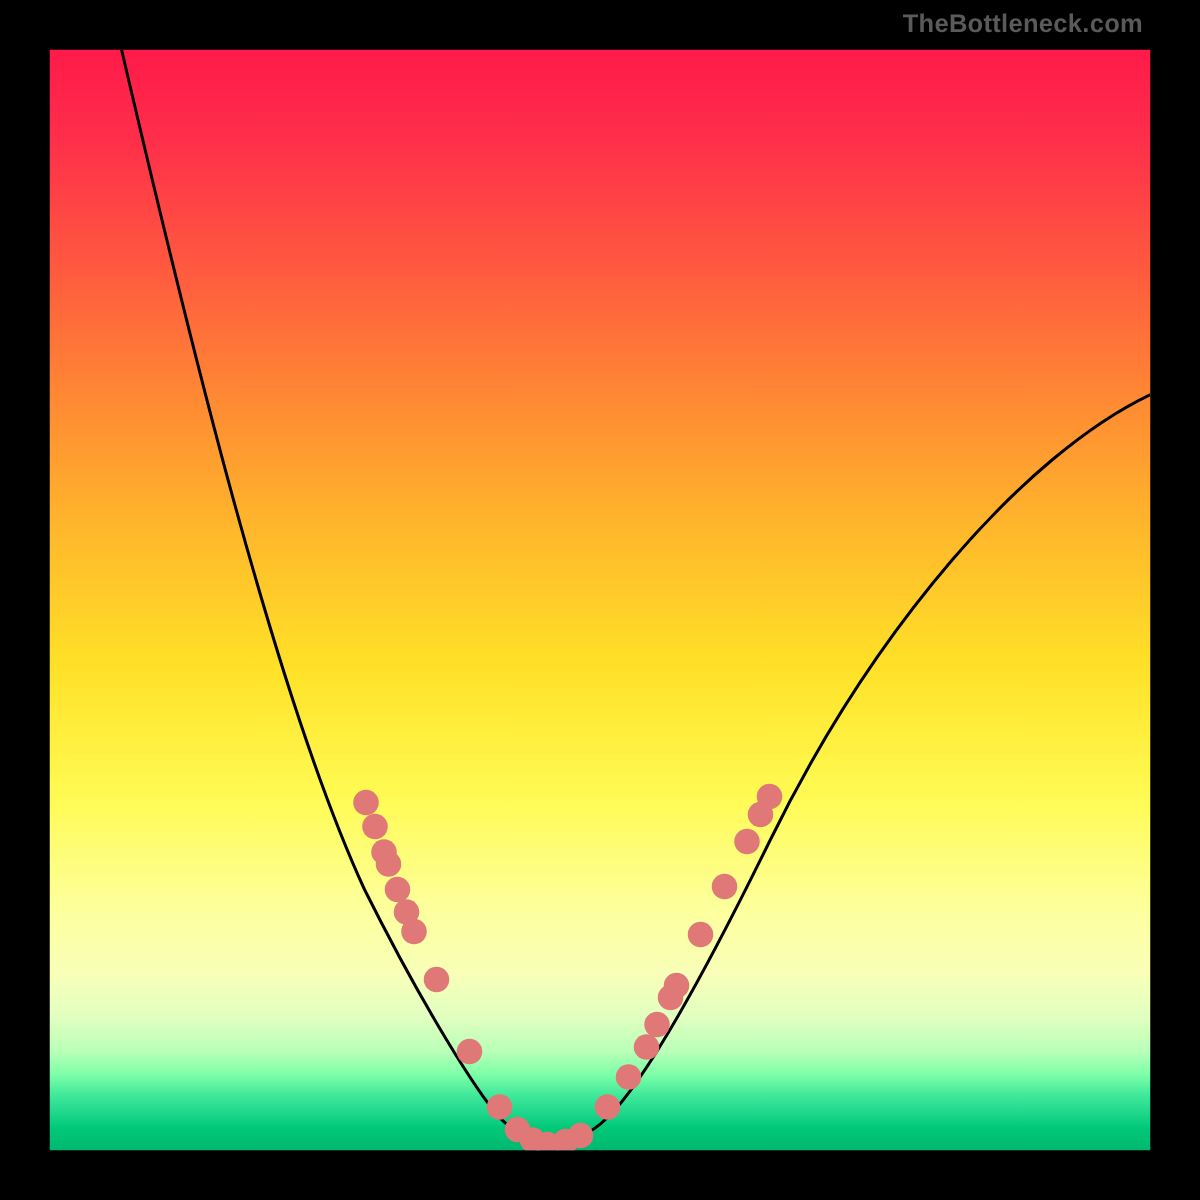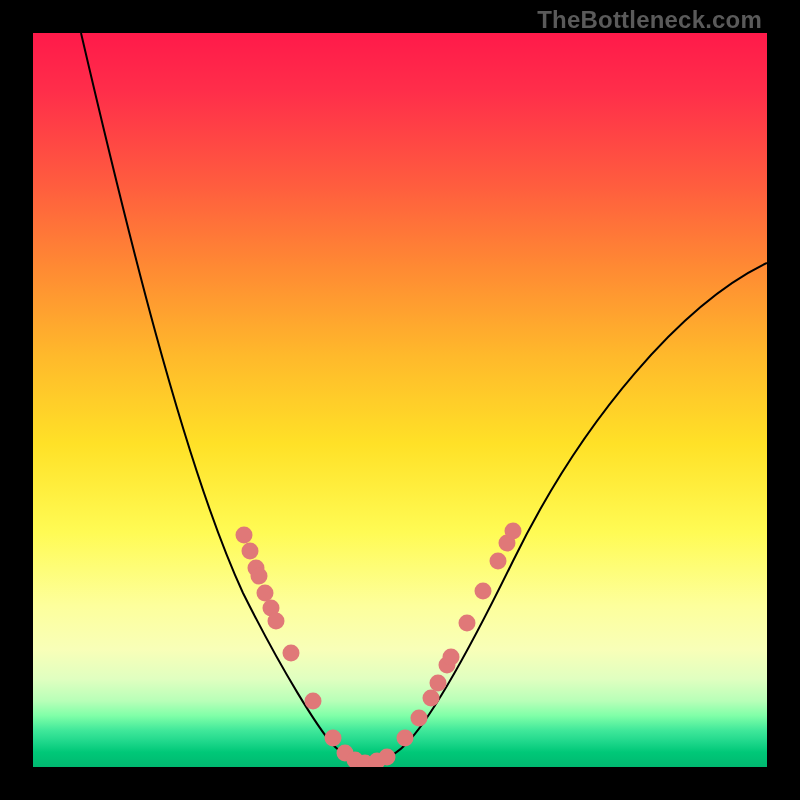--- a/index.html
+++ b/index.html
@@ -43,21 +43,21 @@
       #20d88c 96.5%,
       #00c878 98%,
       #00b870 100%
     );
   }
 
   .watermark {
     position: absolute;
     top: 6px;
     right: 38px;
-    font-size: 24px;
+    font-size: 17px;
     font-weight: bold;
     color: #5a5a5a;
     letter-spacing: 0.2px;
   }
 
   svg.curves {
     position: absolute;
     top: 0; left: 0;
     width: 100%; height: 100%;
   }

